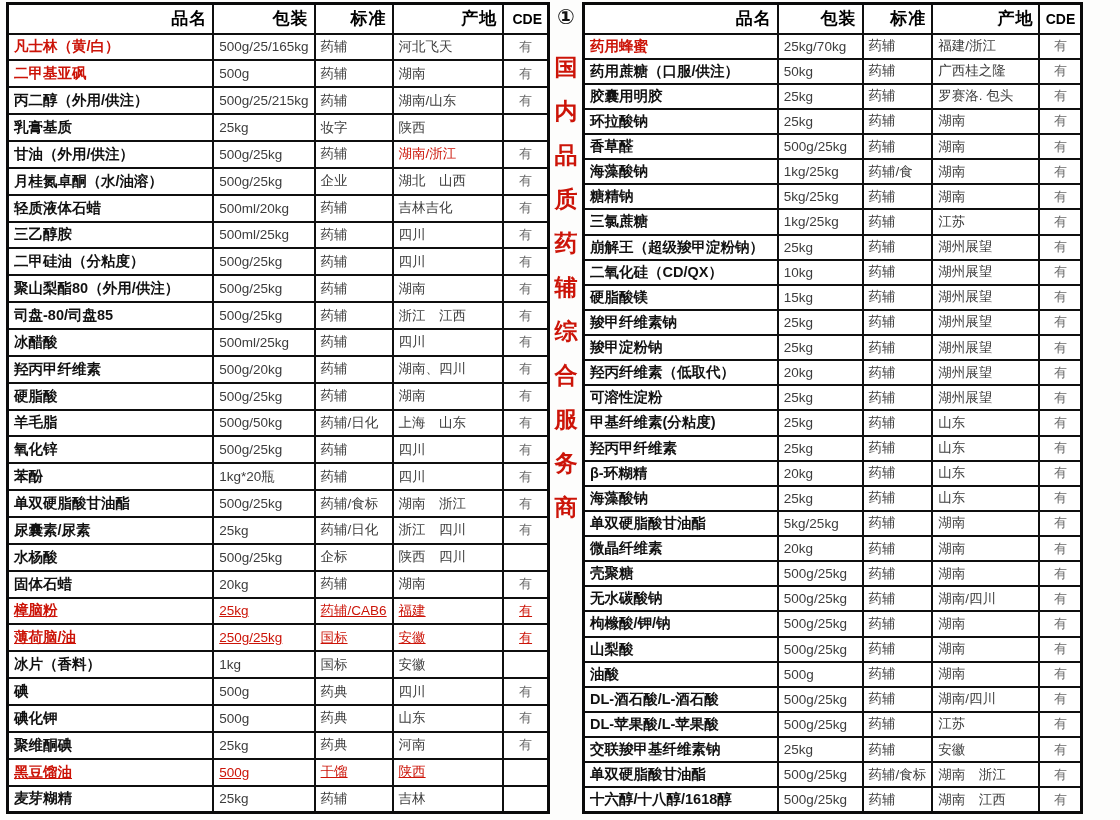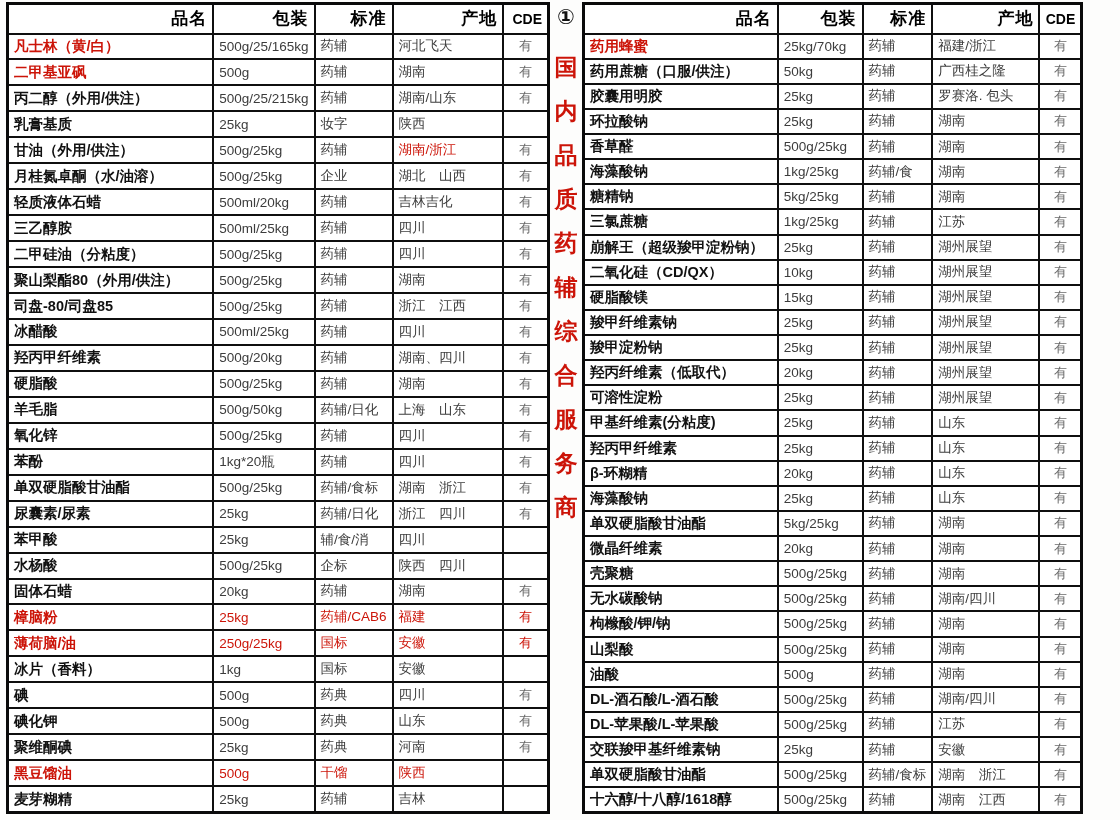--- a/index.html
+++ b/index.html
@@ -52,21 +52,21 @@
     font-weight: normal;
     text-align: left;
   }
   td.cde-cell {
     font-size: 13px;
     color: #6b6b6b;
     text-align: center;
   }
   
   .red-text { color: #cc1408 !important; }
-  tr.all-red td { color: #cc1408 !important; }
+  tr.all-red td { color: #cc1408 !important; text-decoration: underline; }
   
   .mid-strip {
     width: 32px;
     display: flex;
     flex-direction: column;
     align-items: center;
     padding-top: 4px;
     flex: 0 0 32px;
   }
   .circle-badge {
@@ -241,27 +241,20 @@
             <td class="std-cell">药辅/食标</td>
             <td class="origin-cell">湖南　浙江</td>
             <td class="cde-cell">有</td>
           </tr>
           <tr>
             <td class="name-cell">尿囊素/尿素</td>
             <td class="pack-cell">25kg</td>
             <td class="std-cell">药辅/日化</td>
             <td class="origin-cell">浙江　四川</td>
             <td class="cde-cell">有</td>
-          </tr>
-          <tr>
-            <td class="name-cell">苯甲酸</td>
-            <td class="pack-cell">25kg</td>
-            <td class="std-cell">辅/食/消</td>
-            <td class="origin-cell">四川</td>
-            <td class="cde-cell"></td>
           </tr>
           <tr>
             <td class="name-cell">水杨酸</td>
             <td class="pack-cell">500g/25kg</td>
             <td class="std-cell">企标</td>
             <td class="origin-cell">陕西　四川</td>
             <td class="cde-cell"></td>
           </tr>
           <tr>
             <td class="name-cell">固体石蜡</td>

